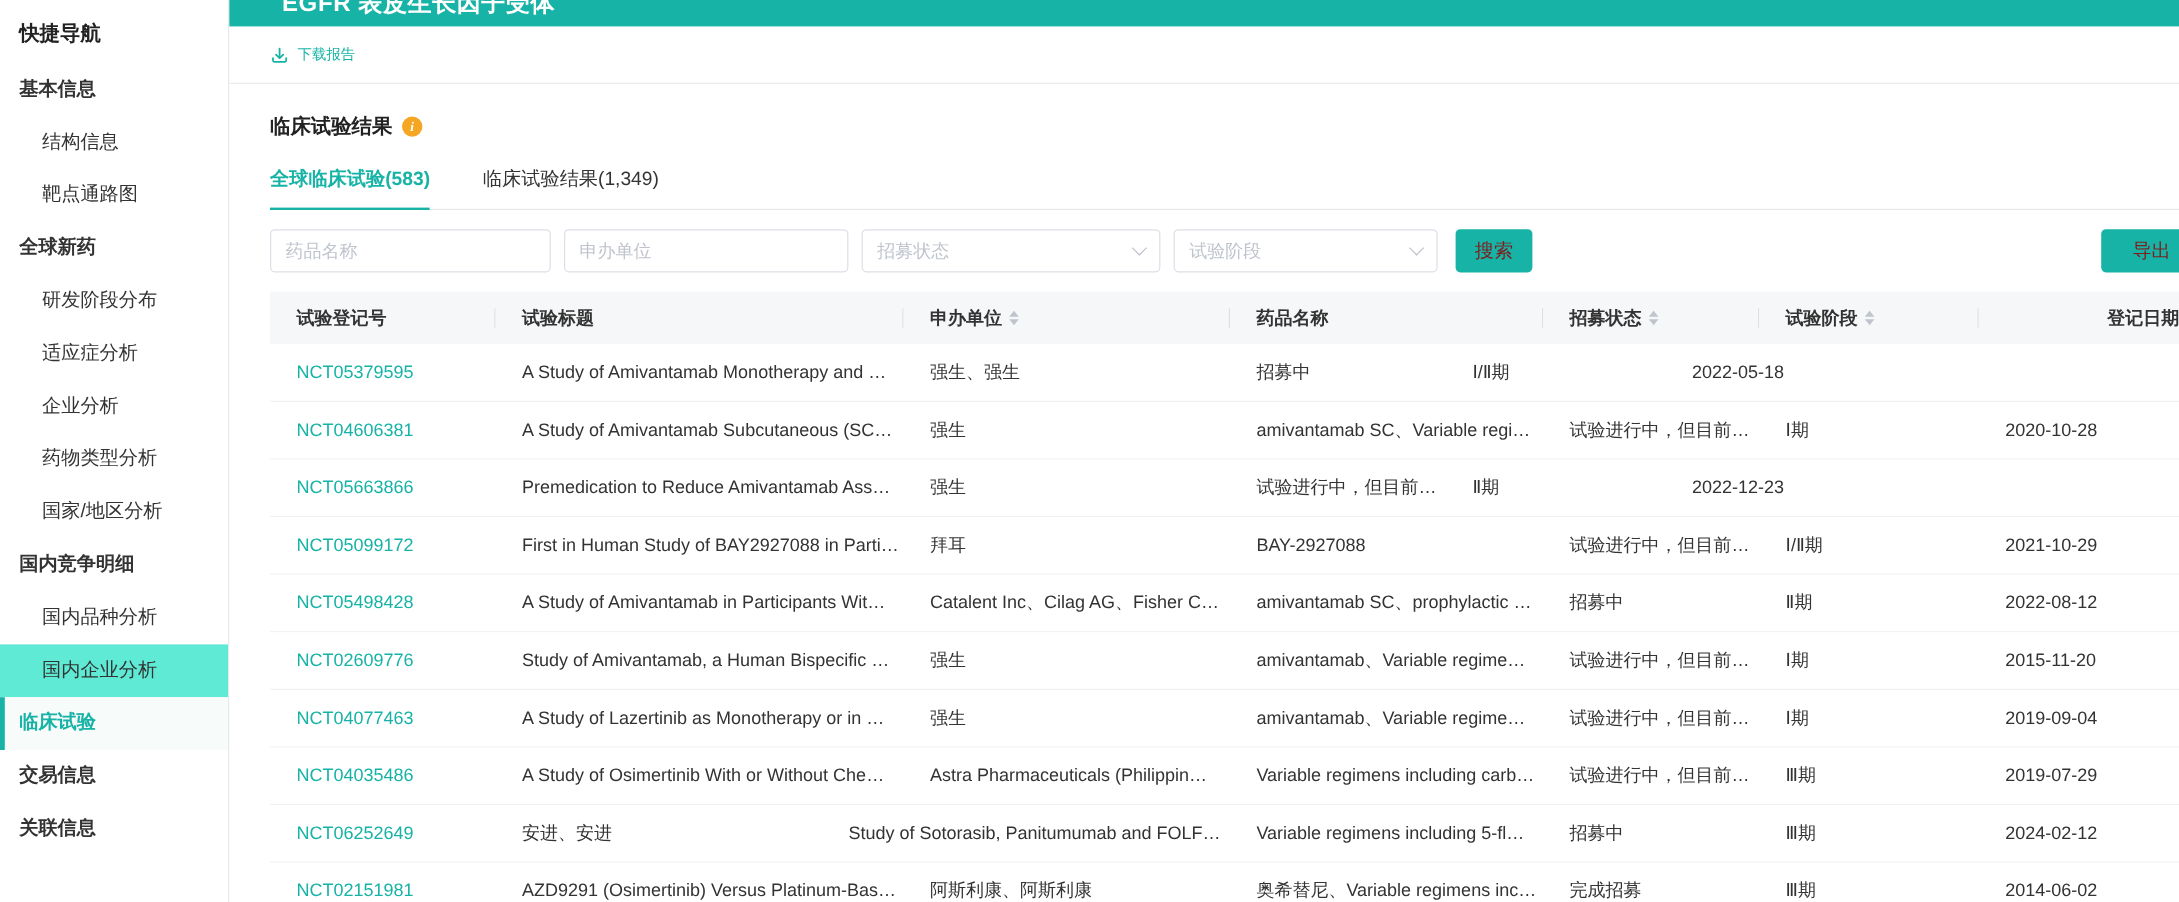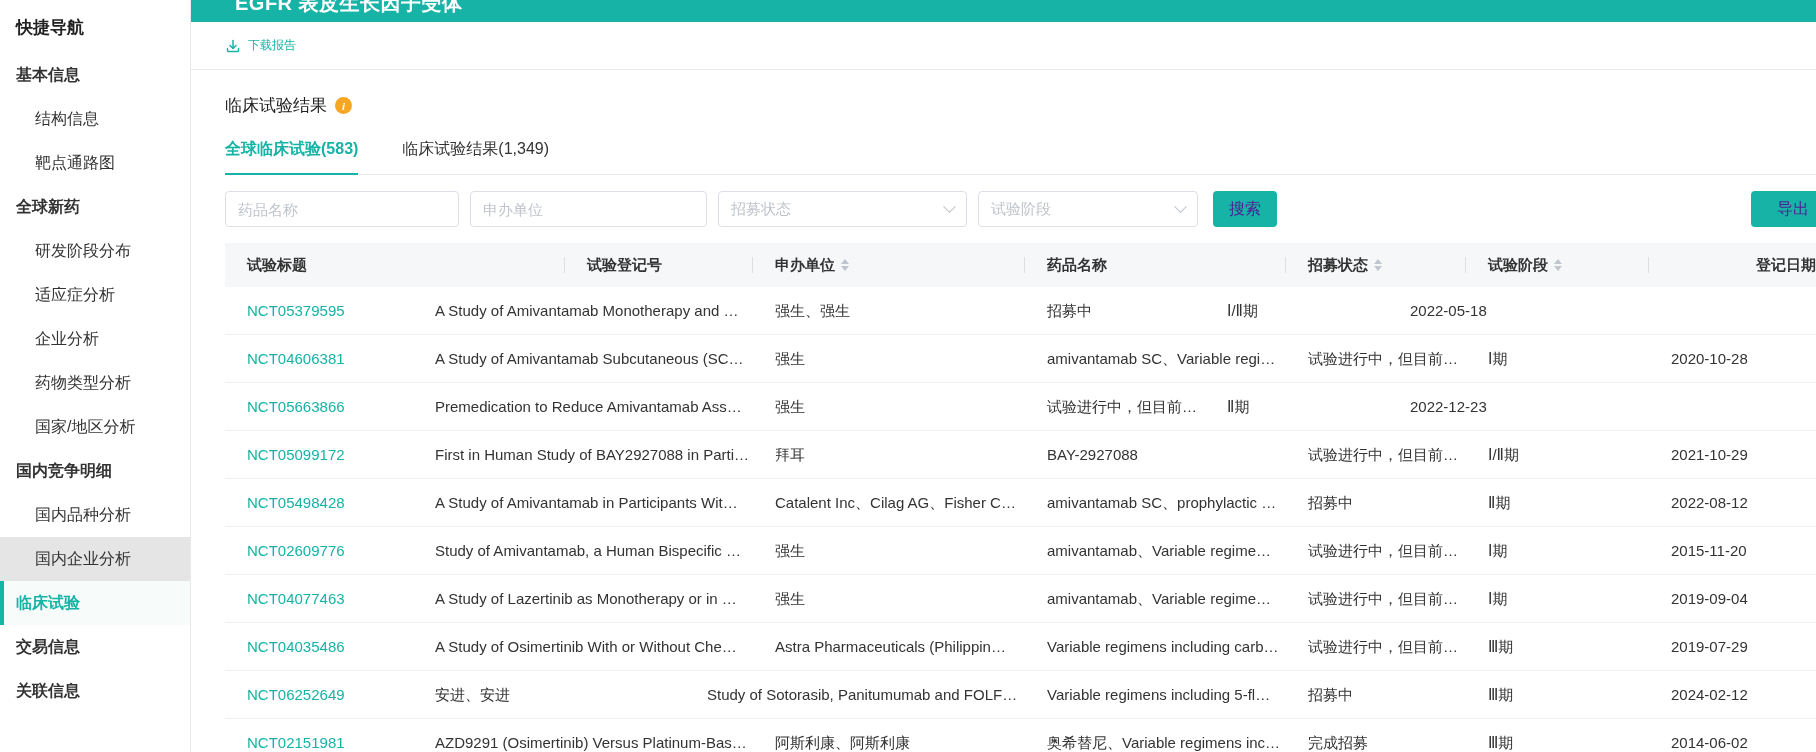--- a/index.html
+++ b/index.html
@@ -8,61 +8,61 @@
   body { display:flex; }
 
   
   .sidebar { width:191px; flex:0 0 191px; height:100%; background:#fff;
     border-right:1px solid #e8e8e8; padding-top:12px; }
   .side-header { font-size:17px; font-weight:700; color:#222; padding:4px 0 14px 16px; }
   .side-item { position:relative; height:44px; line-height:44px; padding-left:16px;
     font-size:16px; color:#333; cursor:pointer; white-space:nowrap; }
   .side-item.lvl0 { font-weight:600; }
   .side-item.lvl1 { padding-left:35px; font-weight:400; }
-  .side-item.hl { background:#e5e5e5; }
+  .side-item.hl { background:#5eead4; }
   .side-item.active { color:var(--accent); font-weight:600; background:#f7fbfa; }
   .side-item.active::before { content:""; position:absolute; left:0; top:0; bottom:0;
     width:4px; background:var(--accent); }
 
   
   .main { flex:1; height:100%; position:relative; overflow:hidden; display:flex; flex-direction:column; }
   .topbar { height:22px; background:var(--accent); overflow:hidden; padding-left:44px; }
   .topbar-title { color:#fff; font-weight:700; font-size:20px; line-height:30px;
     margin-top:-12px; letter-spacing:.5px; white-space:nowrap; }
 
   .download-row { height:48px; display:flex; align-items:center; gap:7px;
     padding-left:34px; border-bottom:1px solid #ebebeb; color:var(--accent);
     font-size:12px; cursor:pointer; }
   .download-row svg { display:block; }
 
   .content { flex:1; padding:24px 0 0 34px; position:relative; overflow:hidden; }
 
   .section-title-row { display:flex; align-items:center; gap:8px; }
-  .section-title { font-size:17px; font-weight:400; color:#222; }
+  .section-title { font-size:17px; font-weight:700; color:#222; }
   .info-icon { width:17px; height:17px; border-radius:50%; background:#f5a623;
     color:#fff; font-size:11px; font-weight:700; display:flex; align-items:center;
     justify-content:center; font-family:"Liberation Serif","DejaVu Serif",serif; font-style:italic; }
 
   .tabs { margin-top:22px; display:flex; gap:44px; border-bottom:1px solid #e6e8eb; }
   .tab { font-size:16px; padding-bottom:13px; cursor:pointer; color:#333; white-space:nowrap; }
   .tab.active { color:var(--accent); font-weight:600; border-bottom:2px solid var(--accent); margin-bottom:-1px; }
 
   .filters { margin-top:16px; display:flex; align-items:center; gap:11px; position:relative; }
   .inp { height:36px; border:1px solid #dcdfe6; border-radius:4px; padding:0 12px;
     font-size:15px; color:#333; background:#fff; outline:none;
     font-family:"Liberation Sans","DejaVu Sans",sans-serif; }
   .inp::placeholder { color:#bfc4cc; }
   .inp.w1 { width:234px; } .inp.w2 { width:237px; }
   .select { height:36px; border:1px solid #dcdfe6; border-radius:4px; padding:0 12px;
     background:#fff; display:flex; align-items:center; justify-content:space-between;
     font-size:15px; color:#bfc4cc; cursor:pointer; }
   .select.w3 { width:249px; } .select.w4 { width:220px; }
   .chev { width:9px; height:9px; border-right:1.6px solid #c0c4cc; border-bottom:1.6px solid #c0c4cc;
     transform:rotate(45deg) translate(-2px,-2px); }
-  .btn { height:36px; background:var(--accent); color:#4c1d95; border:none; border-radius:4px;
+  .btn { height:36px; background:var(--accent); color:#7f1d1d; border:none; border-radius:4px;
     font-size:16px; cursor:pointer; font-family:"Liberation Sans","DejaVu Sans",sans-serif;text-align:center; }
   .btn-search { width:64px; margin-left:4px; }
   .btn-export { position:absolute; right:-19px; top:0; width:84px; }
 
   
   .table { margin-top:16px; width:1591px; font-size:15px; }
   .thead { display:flex; background:#f5f7f9; height:44px; }
   .th { display:flex; align-items:center; gap:6px; padding-left:22px; font-weight:700;
     color:#333; position:relative; white-space:nowrap; overflow:hidden; }
   .th:not(:last-child)::after { content:""; position:absolute; right:0; top:14px;
@@ -173,26 +173,26 @@
       <div class="select w4">
         <span>试验阶段</span>
         <span class="chev"></span>
       </div>
       <button class="btn btn-search">搜索</button>
       <button class="btn btn-export">导出</button>
     </div>
 
     <div class="table">
       <div class="thead" id="thead-row">
+          <div class="th col-0">
+    <span class="th-label">试验登记号</span>
+
+  </div>
           <div class="th col-1">
     <span class="th-label">试验标题</span>
-
-  </div>
-          <div class="th col-0">
-    <span class="th-label">试验登记号</span>
 
   </div>
           <div class="th col-2">
     <span class="th-label">申办单位</span>
     <span class="sort">
               <i class="up"></i>
               <i class="dn"></i>
             </span>
   </div>
           <div class="th col-3">

